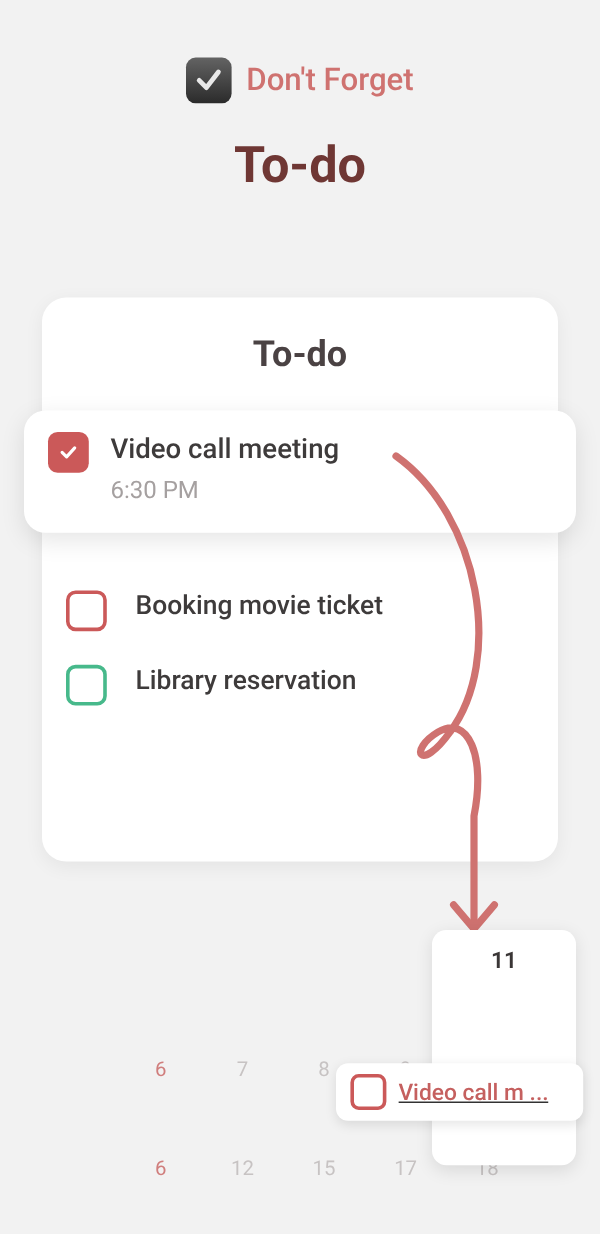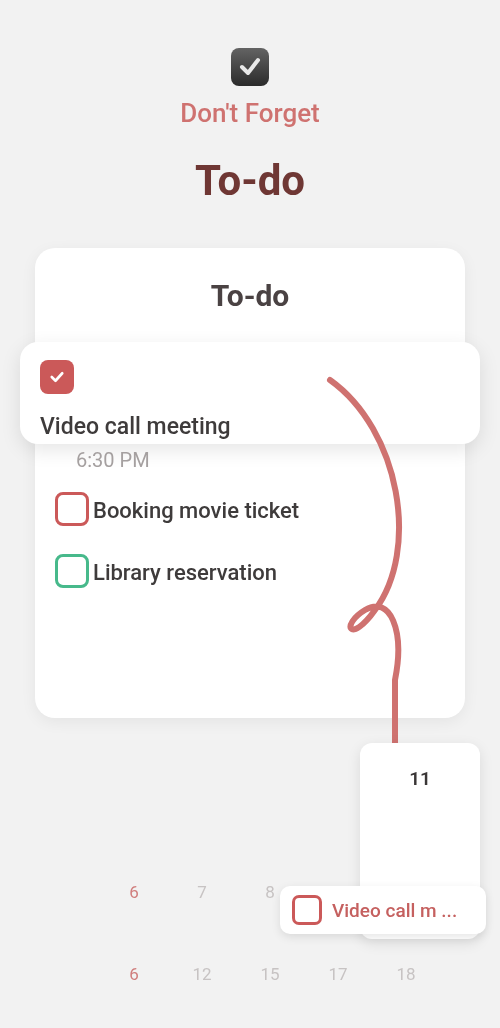--- a/index.html
+++ b/index.html
@@ -10,21 +10,20 @@
   font-family: -apple-system, BlinkMacSystemFont, "Segoe UI", Roboto, sans-serif;
   overflow: hidden;
   position: relative;
 }
 .header {
   display: flex;
   align-items: center;
   justify-content: center;
   gap: 12px;
   padding-top: 48px;
-  flex-direction: column;
 }
 .app-icon {
   width: 38px;
   height: 38px;
   border-radius: 8px;
   background: linear-gradient(180deg, #636363 0%, #2b2b2b 100%);
   display: flex;
   align-items: center;
   justify-content: center;
 }
@@ -63,21 +62,20 @@
   top: 342px;
   width: 460px;
   height: 102px;
   background: #fff;
   border-radius: 18px;
   box-shadow: 0 6px 20px rgba(0,0,0,0.10);
   display: flex;
   align-items: flex-start;
   padding: 18px 20px;
   gap: 18px;
-  flex-direction: column;
 }
 .checkbox {
   width: 34px;
   height: 34px;
   border-radius: 8px;
   flex-shrink: 0;
   display: flex;
   align-items: center;
   justify-content: center;
 }
@@ -90,32 +88,31 @@
   font-size: 23px;
   color: #3e3b3b;
   font-weight: 500;
   line-height: 1.3;
 }
 .item-time {
   font-size: 20px;
   color: #a5a0a0;
   margin-top: 6px;
   font-weight: 400;
-  margin-left: 36px;
 }
 .list {
   position: absolute;
   left: 55px;
   top: 478px;
   width: 400px;
 }
 .list-row {
   display: flex;
-  align-items: flex-end;
-  gap: 4px;
+  align-items: flex-start;
+  gap: 24px;
   padding: 14px 0;
 }
 .list-row .item-text { font-size: 22px; }
 .list-row.muted .item-text { color: #aaa6a6; }
 .arrow {
   position: absolute;
   left: 320px;
   top: 370px;
   width: 110px;
   height: 430px;
@@ -135,47 +132,48 @@
   width: 68px;
   text-align: center;
   font-size: 17px;
   color: #c7c3c3;
   padding: 18px 0 44px 0;
 }
 .cal-cell.sunday { color: #d07e7d; }
 .cal-popup {
   position: absolute;
   left: 360px;
-  top: 743px;
+  top: 775px;
   width: 120px;
   height: 196px;
   background: #fff;
   border-radius: 12px;
   box-shadow: 0 4px 14px rgba(0,0,0,0.10);
   text-align: center;
-  padding-top: 24px;
+  padding-top: 14px;
 }
 .cal-popup-day {
   font-size: 19px;
   font-weight: 600;
   color: #3a3636;
 }
 .event-chip {
   position: absolute;
   left: 280px;
   top: 886px;
   width: 206px;
   height: 48px;
   background: #fff;
   border-radius: 10px;
   box-shadow: 0 3px 10px rgba(0,0,0,0.10);
   display: flex;
   align-items: center;
   gap: 10px;
   padding: 0 12px;
+  text-decoration: underline;
 }
 .event-chip-text {
   font-size: 19px;
   color: #c5605f;
   font-weight: 500;
   white-space: nowrap;
   overflow: hidden;
 }
 </style>
 </head>

